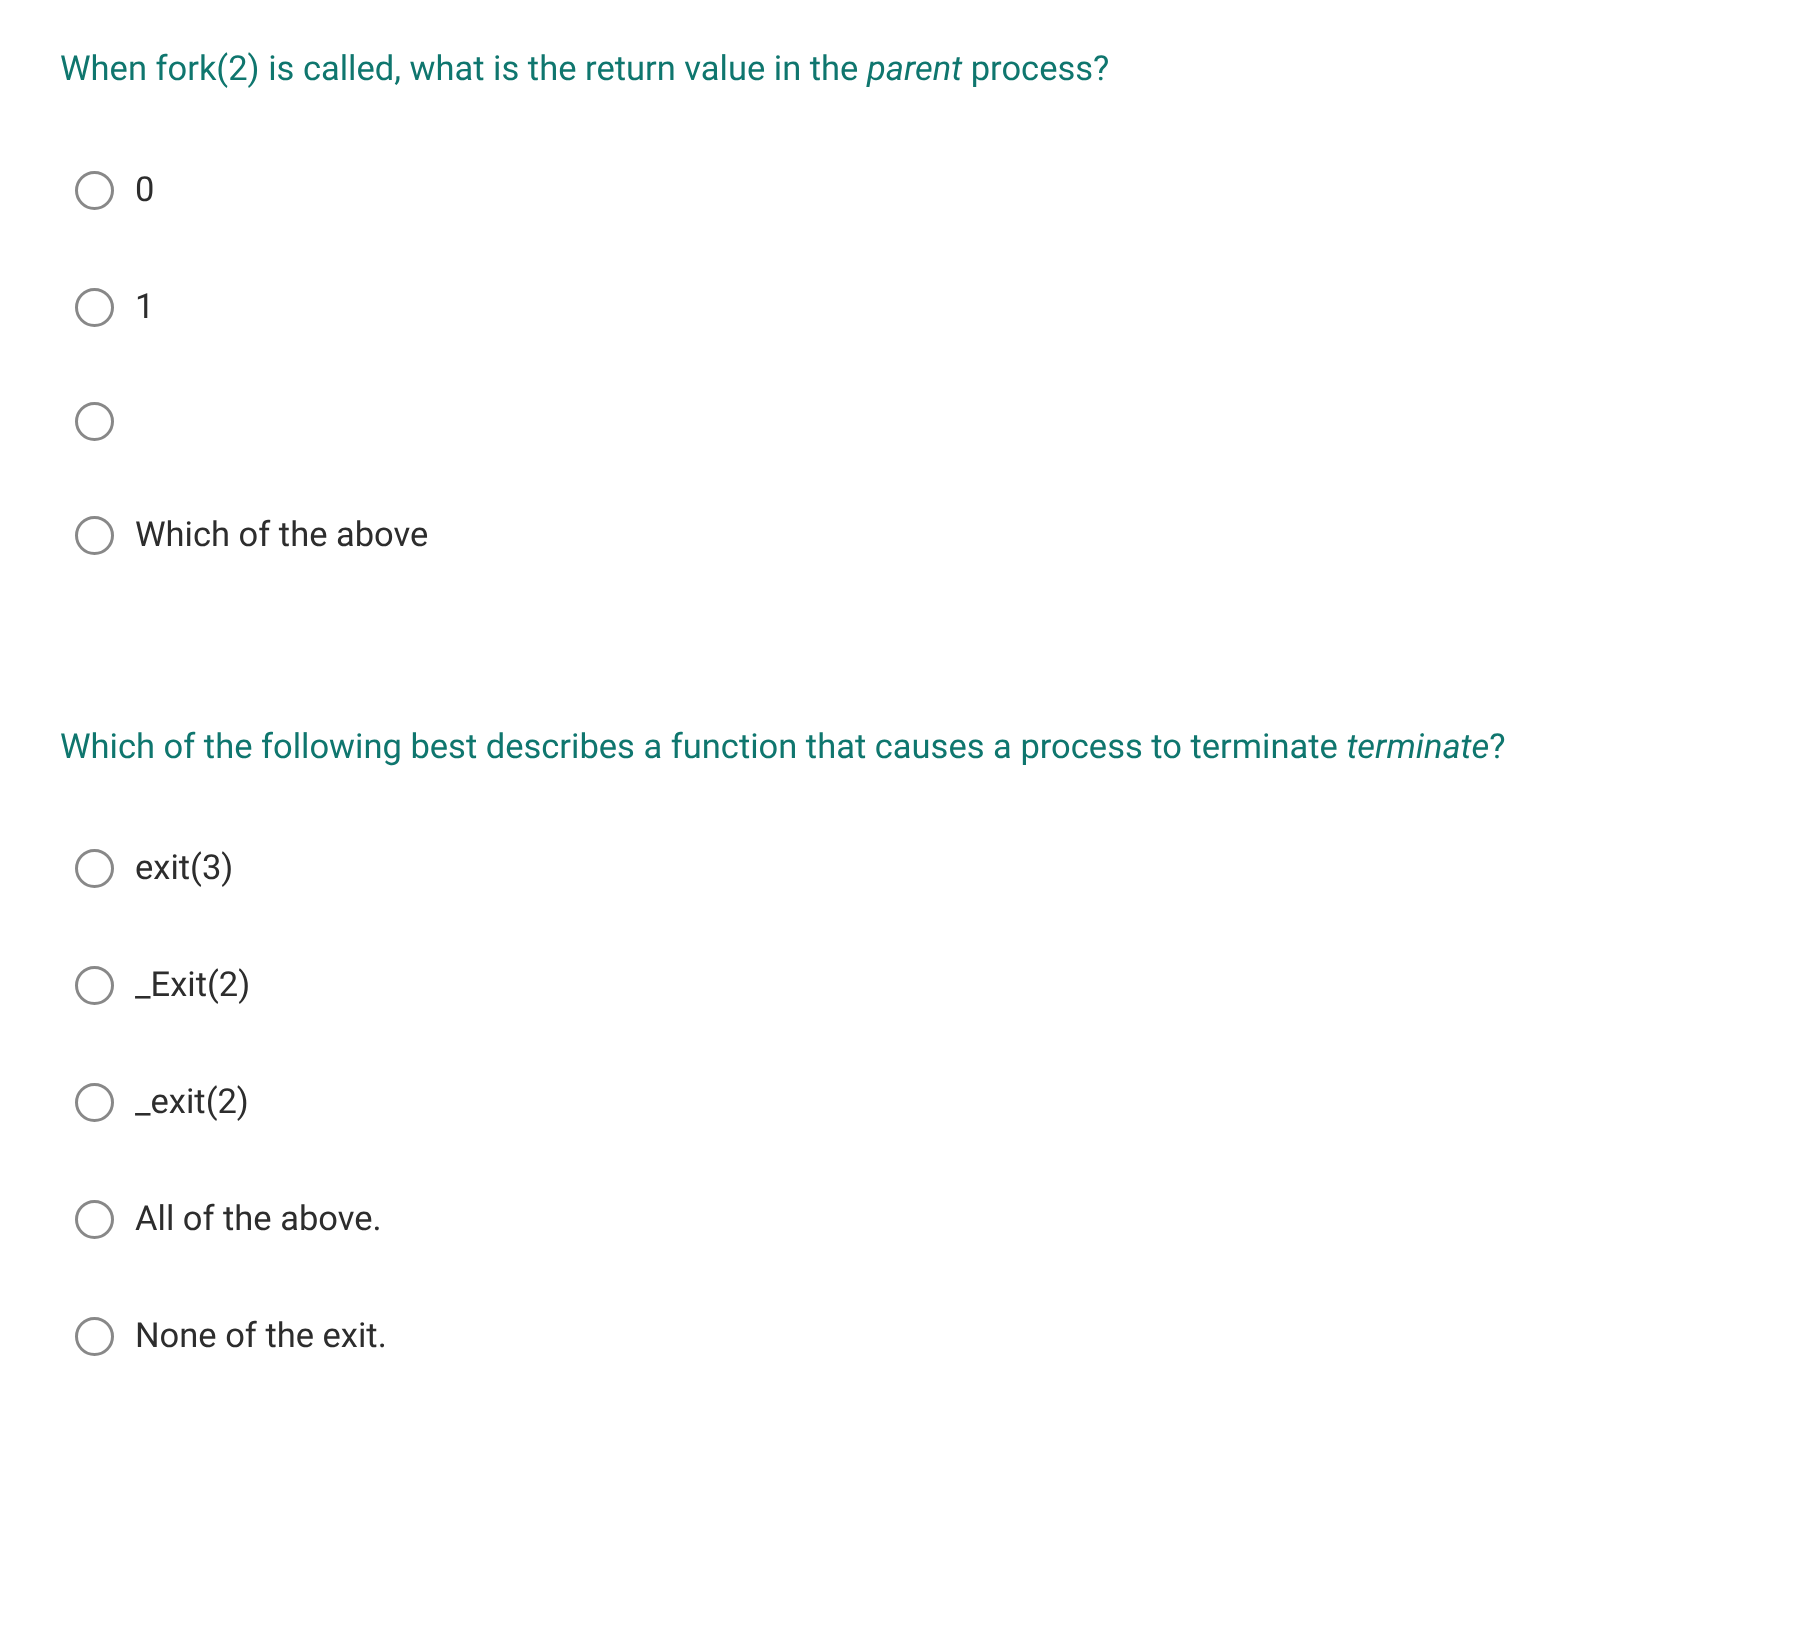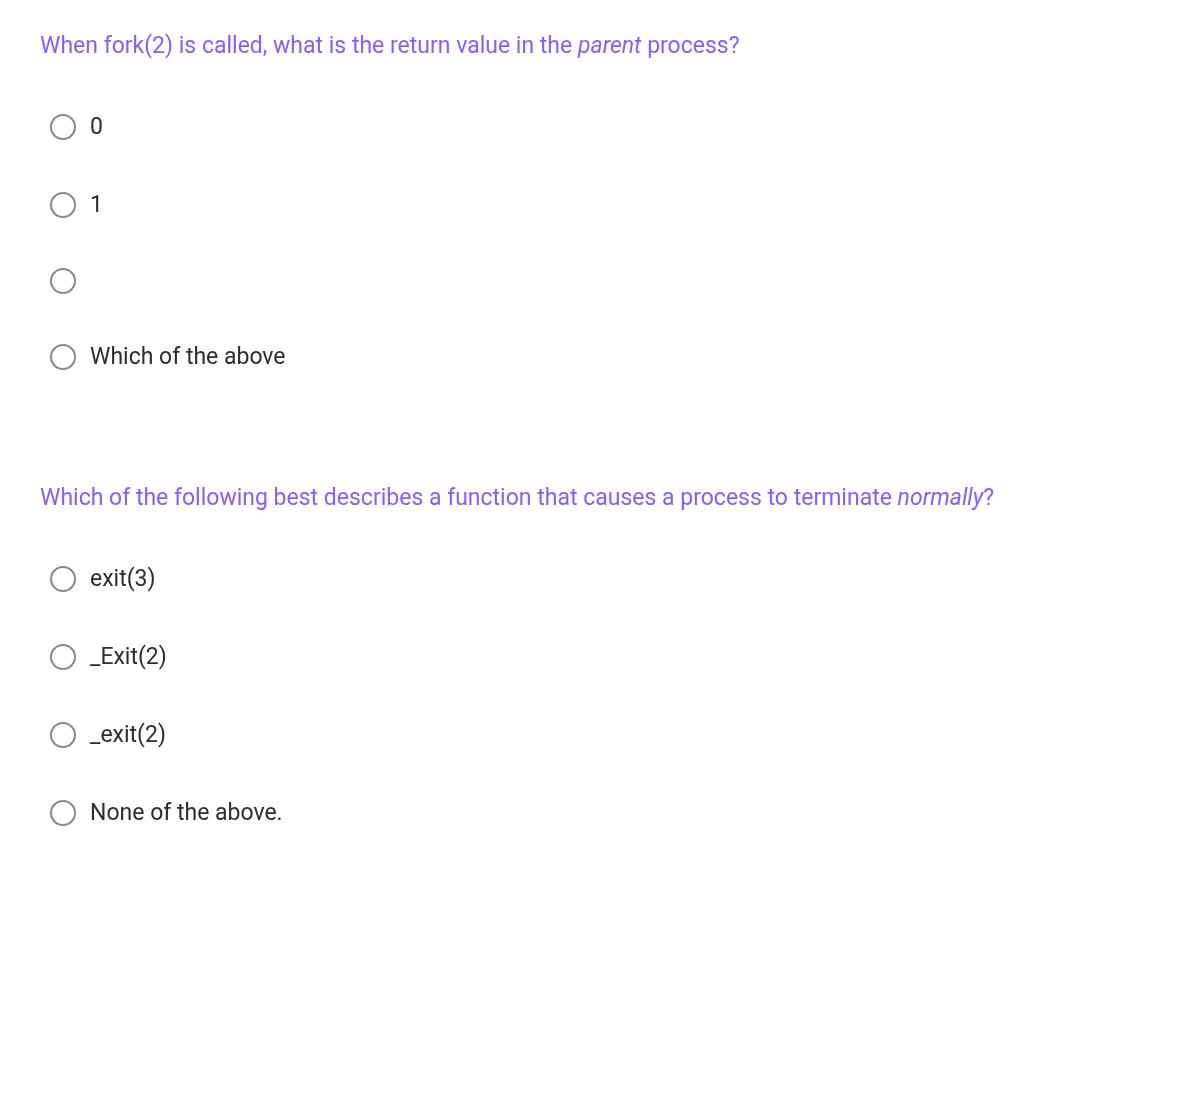--- a/index.html
+++ b/index.html
@@ -13,21 +13,21 @@
       padding: 30px 40px;
       color: #2d2d2d;
       width: 1200px;
     }
     .question-block {
       margin-bottom: 110px;
     }
     .question-text {
       font-size: 23px;
       line-height: 1.4;
-      color: #8b5cf6;
+      color: #0f766e;
       margin-bottom: 50px;
       font-weight: 400;
     }
     .question-text em {
       font-style: italic;
     }
     .options-list {
       padding-left: 10px;
     }
     .option-row {
@@ -75,33 +75,37 @@
     </div>
     <div class="option-row">
       <span class="radio-circle"></span>
       <span class="option-label">Which of the above</span>
     </div>
   </div>
 </div>
 
 <div class="question-block">
   <div class="question-text">
-    <span>Which of the following best describes a function that causes a process to terminate </span><em>normally</em><span>?</span>
+    <span>Which of the following best describes a function that causes a process to terminate </span><em>terminate</em><span>?</span>
   </div>
   <div class="options-list">
     <div class="option-row">
       <span class="radio-circle"></span>
       <span class="option-label">exit(3)</span>
     </div>
     <div class="option-row">
       <span class="radio-circle"></span>
       <span class="option-label">_Exit(2)</span>
     </div>
     <div class="option-row">
       <span class="radio-circle"></span>
       <span class="option-label">_exit(2)</span>
     </div>
     <div class="option-row">
       <span class="radio-circle"></span>
-      <span class="option-label">None of the above.</span>
+      <span class="option-label">All of the above.</span>
+    </div>
+    <div class="option-row">
+      <span class="radio-circle"></span>
+      <span class="option-label">None of the exit.</span>
     </div>
   </div>
 </div>
 
 </body></html>

